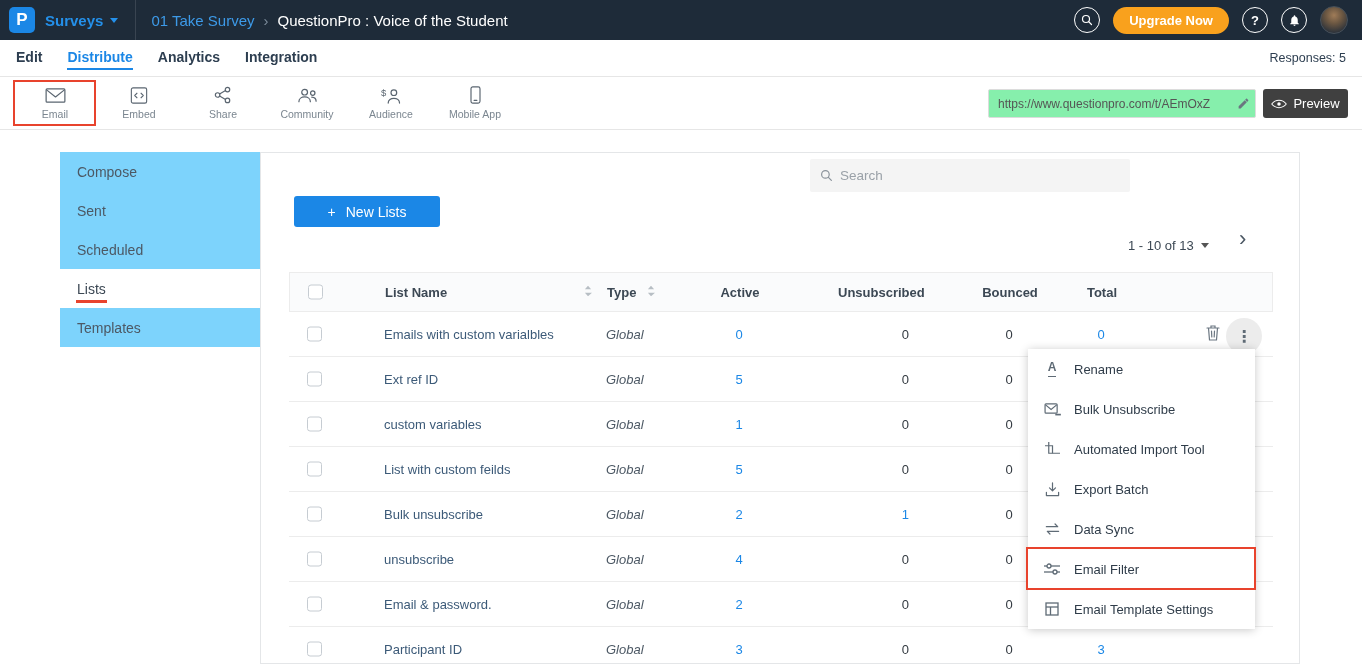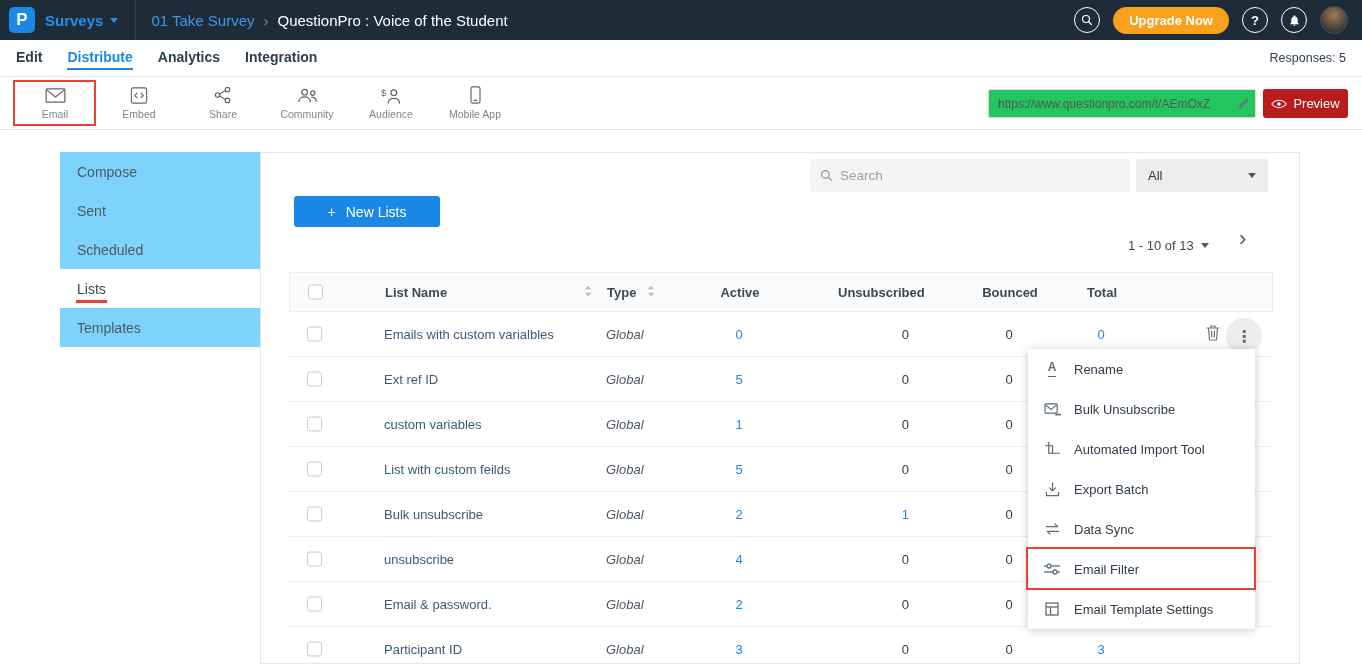--- a/index.html
+++ b/index.html
@@ -26,24 +26,24 @@
   .tab .tab-label{padding:2px 0 3px;border-bottom:2px solid transparent;}
   .tab.active{color:#1b87e6;}
   .tab.active .tab-label{border-bottom-color:#1b87e6;}
   .responses{position:absolute;right:16px;top:0;height:100%;display:flex;align-items:center;font-size:12.5px;color:#2d3e50;}
 
   
   .toolbar{position:absolute;top:77px;left:0;width:100%;height:53px;background:#fff;border-bottom:1px solid #e6e6e6;display:flex;align-items:center;padding-left:13px;z-index:15;}
   .tool{width:84px;display:flex;flex-direction:column;align-items:center;gap:4px;cursor:pointer;}
   .tool-icon{height:18px;display:flex;align-items:center;justify-content:center;}
   .tool-label{font-size:10.5px;color:#7b8690;}
-  .url-box{position:absolute;left:988px;top:12px;width:268px;height:29px;background:#22c55e;border:1px solid #dcdcdc;border-radius:2px;display:flex;align-items:center;}
+  .url-box{position:absolute;left:988px;top:12px;width:268px;height:29px;background:#86efac;border:1px solid #dcdcdc;border-radius:2px;display:flex;align-items:center;}
   .url-input{flex:1;min-width:0;height:100%;border:none;background:transparent;outline:none;font-size:12px;color:#555;padding:0 2px 0 9px;font-family:inherit;}
   .pencil{width:24px;display:flex;align-items:center;justify-content:center;cursor:pointer;flex:0 0 auto;}
-  .preview-btn{position:absolute;left:1263px;top:12px;width:85px;height:29px;background:#b91c1c;border:none;border-radius:3px;color:#fff;font-size:13px;display:flex;align-items:center;justify-content:center;gap:6px;cursor:pointer;font-family:inherit;}
+  .preview-btn{position:absolute;left:1263px;top:12px;width:85px;height:29px;background:#404040;border:none;border-radius:3px;color:#fff;font-size:13px;display:flex;align-items:center;justify-content:center;gap:6px;cursor:pointer;font-family:inherit;}
 
   
   .sidebar{position:absolute;left:60px;top:152px;width:200px;background:#7dd3fc;z-index:5;}
   .side-item{height:39px;display:flex;align-items:center;padding-left:17px;font-size:14px;color:#4c5864;cursor:pointer;}
   .side-item.active{background:#fff;color:#3c4854;}
 
   
   .panel{position:absolute;left:260px;top:152px;width:1040px;height:512px;background:#fff;border:1px solid #e4e6e8;overflow:hidden;z-index:4;}
   .search-box{position:absolute;left:549px;top:6px;width:320px;height:33px;background:#f4f4f4;border-radius:2px;display:flex;align-items:center;padding:0 10px;gap:7px;}
   .search-input{flex:1;border:none;background:transparent;outline:none;font-size:13.5px;color:#555;font-family:inherit;}
@@ -238,24 +238,20 @@
     </div>
 </aside>
 
 <section class="panel">
   <div class="search-box">
     <svg width="13" height="13" viewBox="0 0 24 24" fill="none" stroke="#8a929a" stroke-width="2.2" stroke-linecap="round">
         <circle cx="10" cy="10" r="7"></circle>
         <line x1="15.5" y1="15.5" x2="21" y2="21"></line>
       </svg>
     <input class="search-input" placeholder="Search" style="">
-  </div>
-  <div class="all-dd">
-    <span>All</span>
-    <span class="tri-down"></span>
   </div>
 
   <button class="new-list-btn">
     <span>+</span>
     <span>New Lists</span>
   </button>
 
   <div class="pagination">
     <span>1 - 10 of 13</span>
     <span class="tri-down"></span>

